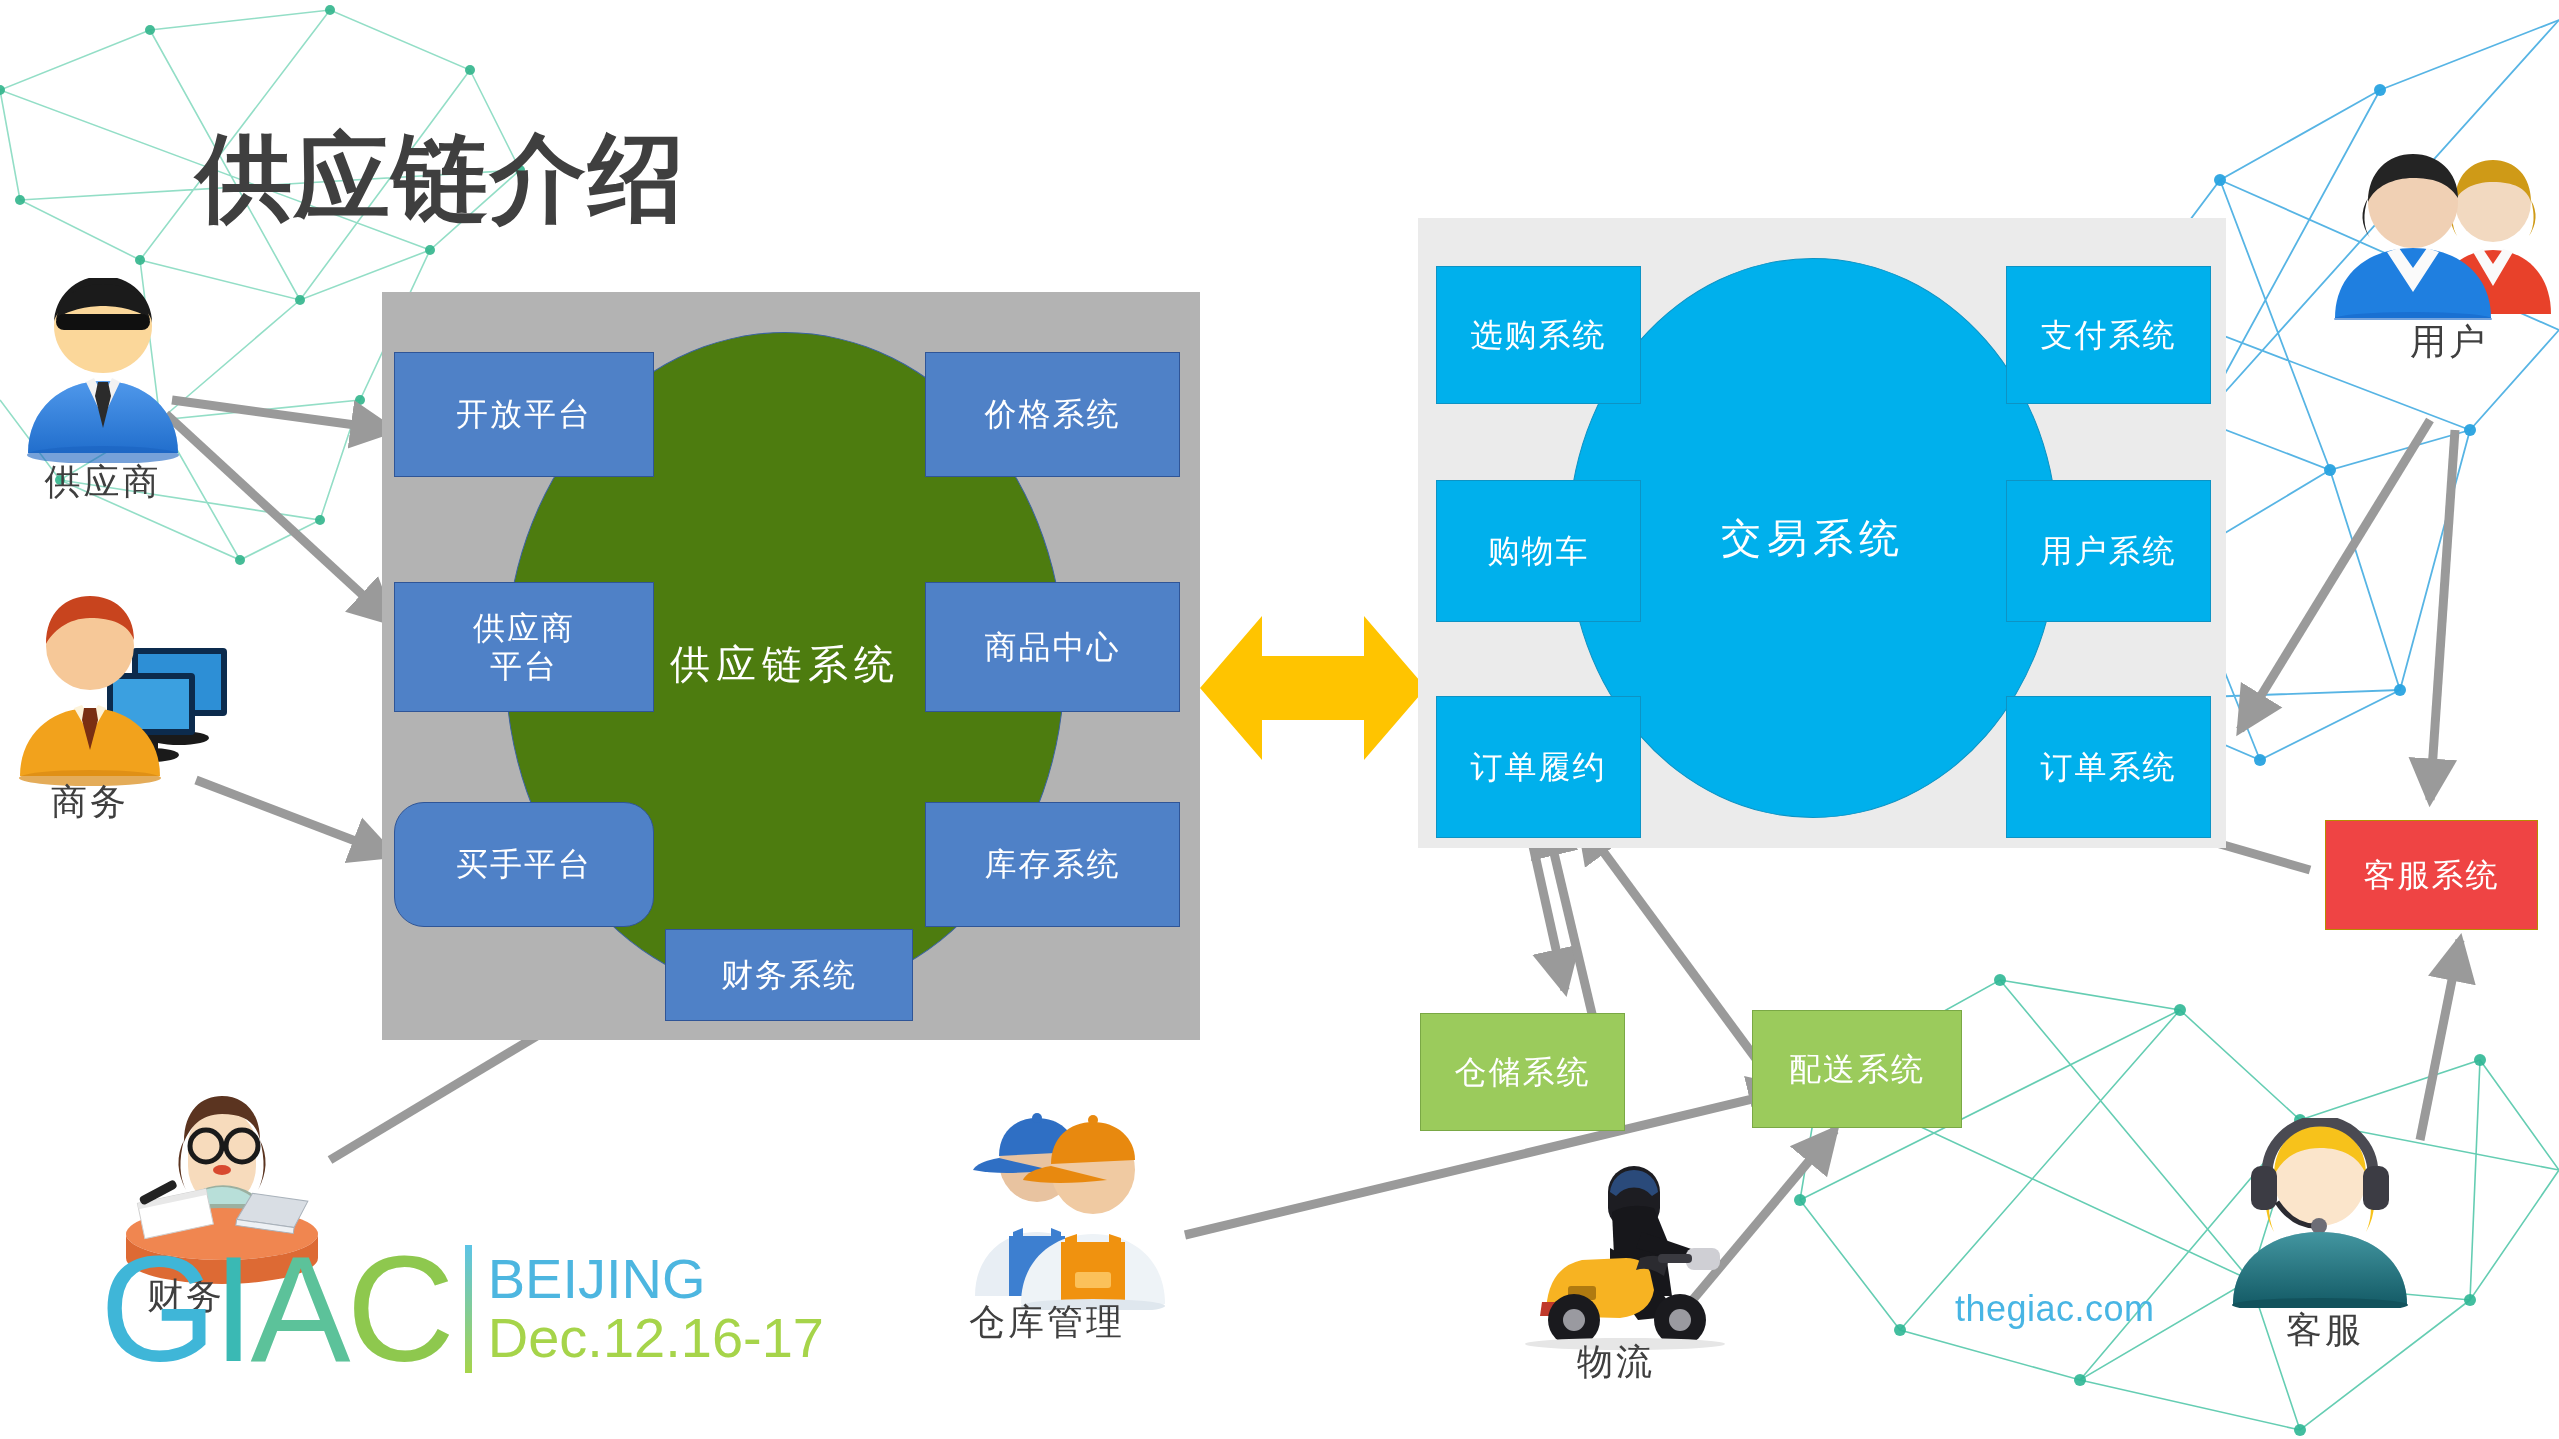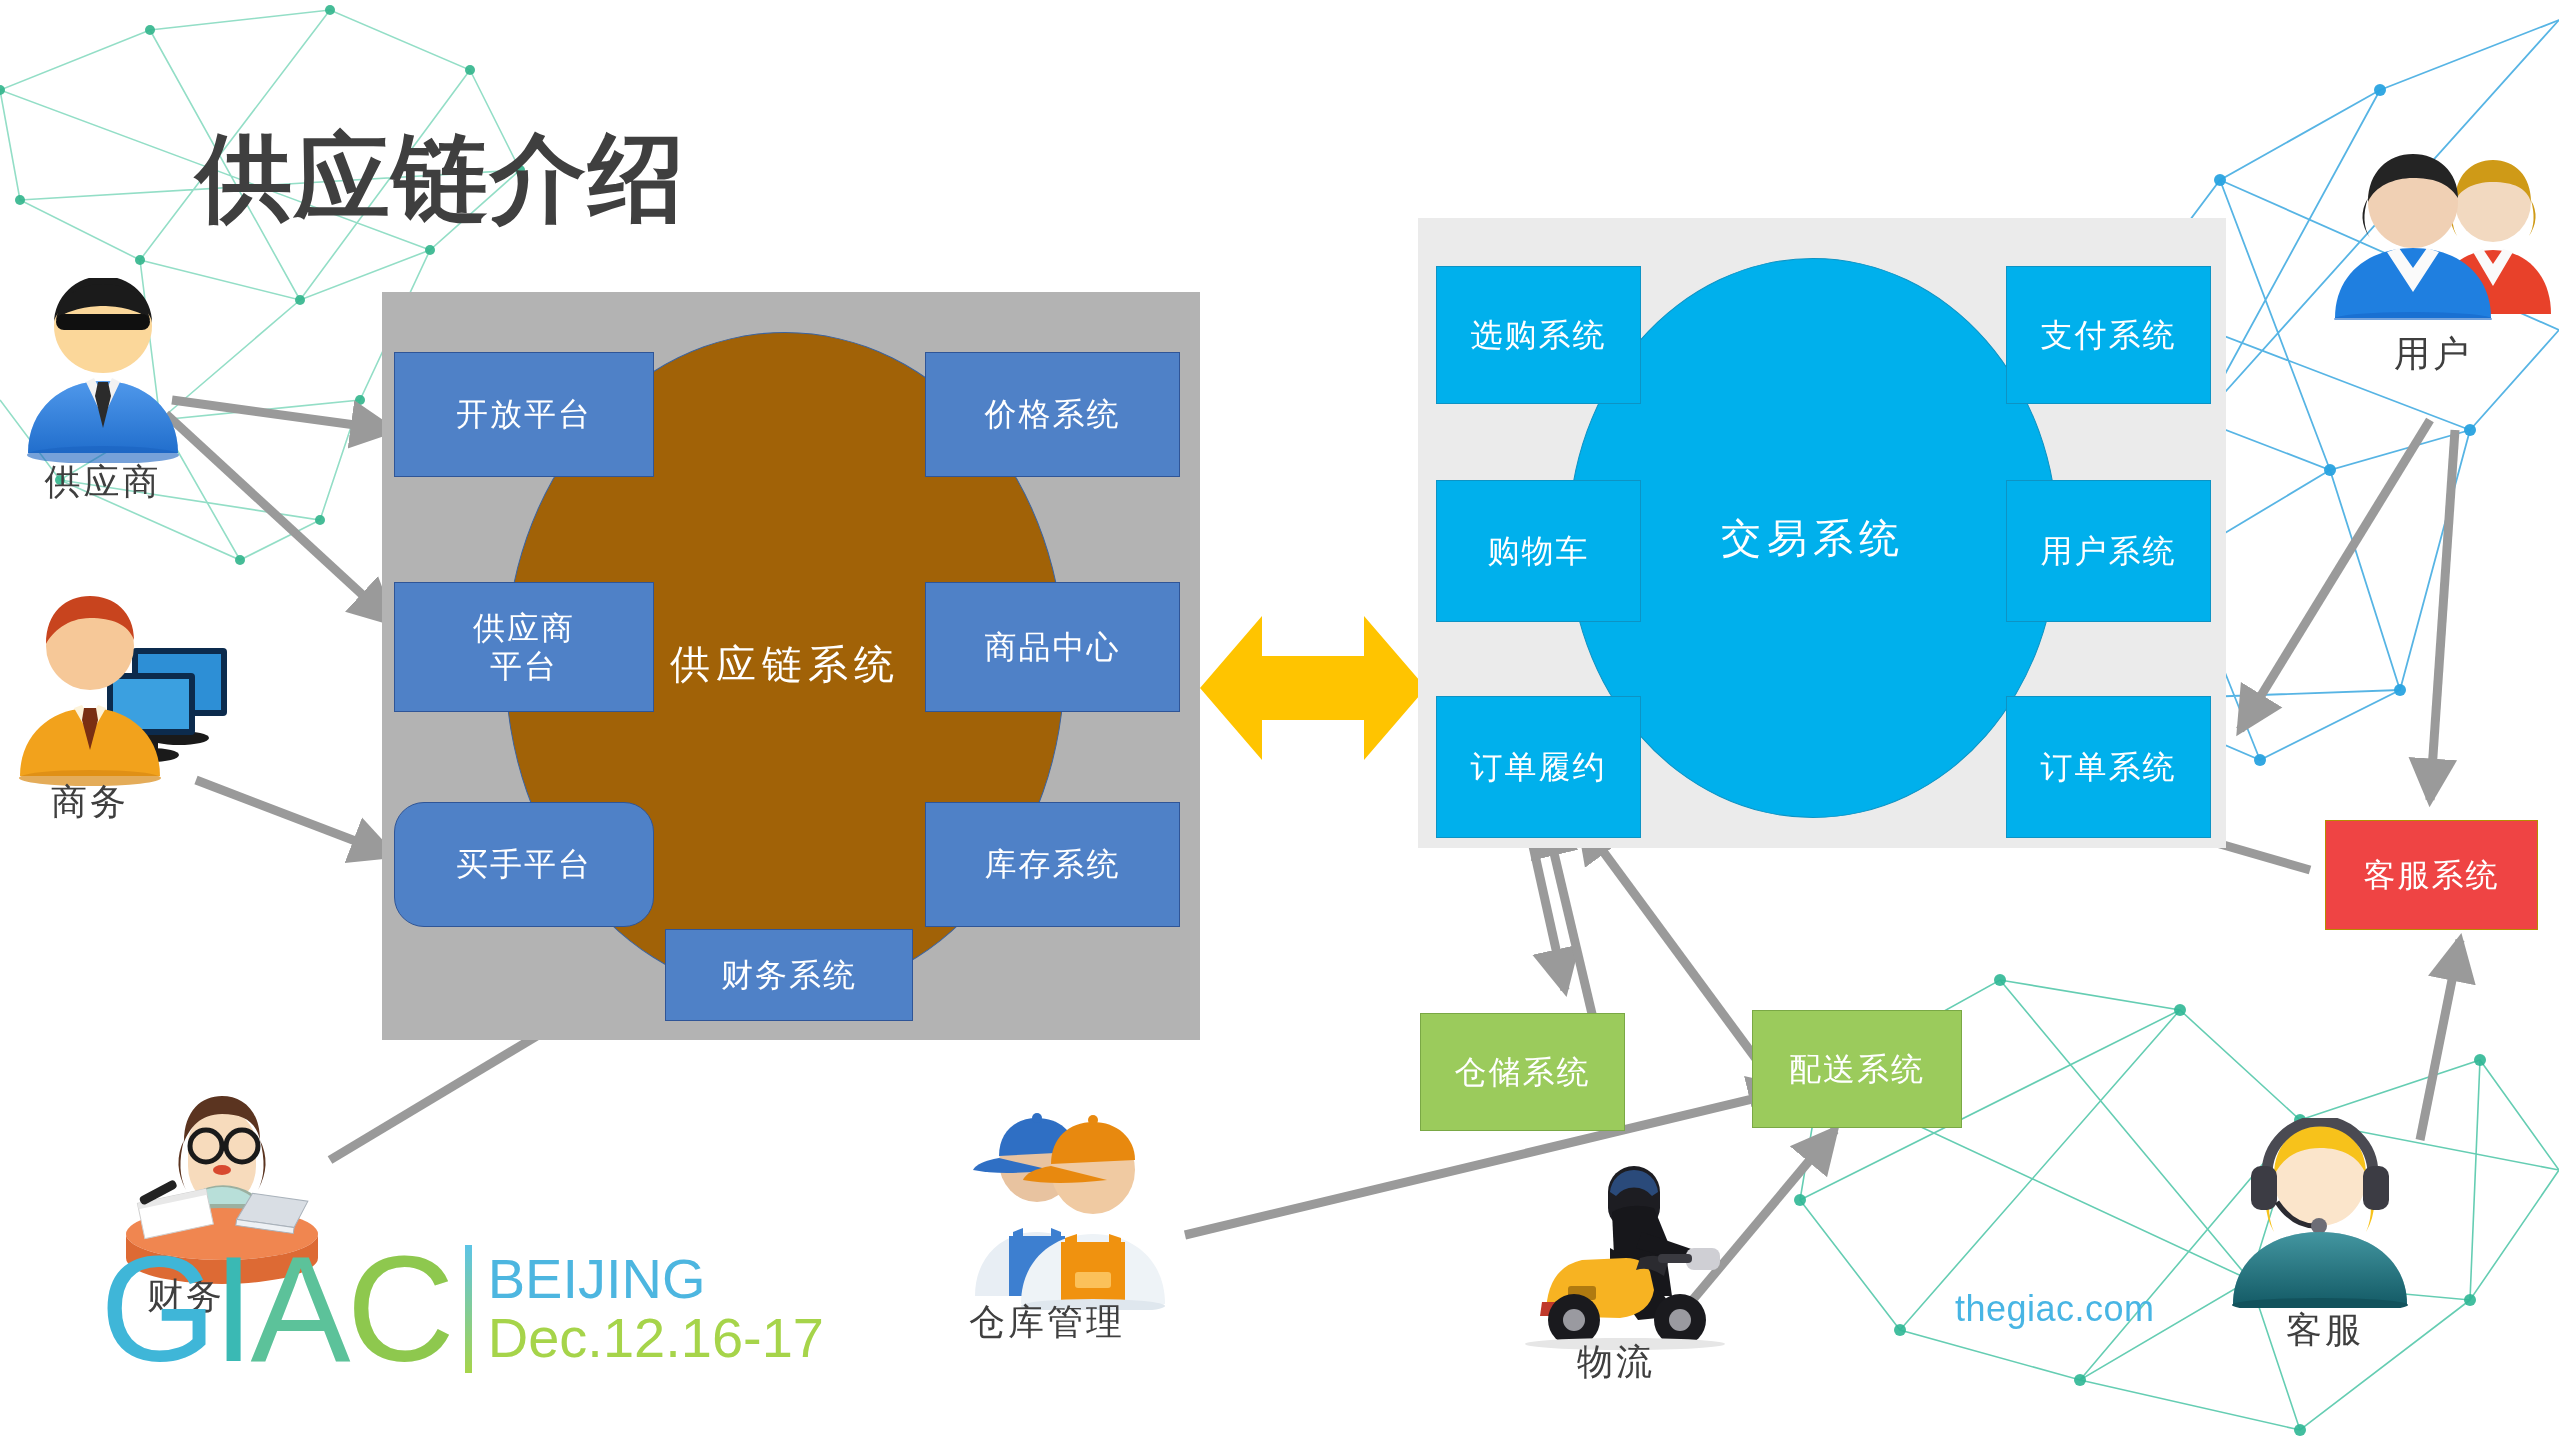--- a/index.html
+++ b/index.html
@@ -20,21 +20,21 @@
     font-weight:700; font-size:96px; line-height:1.05;
     color:#3f3f3f; letter-spacing:2px; white-space:nowrap;
   }
 
   
   .panel { position:absolute; }
   .panel-supply { left:382px; top:292px; width:818px; height:748px; background:#b3b3b3; }
   .panel-trade  { left:1418px; top:218px; width:808px; height:630px; background:#ebebeb; }
 
   .ellipse { position:absolute; border-radius:50%; display:flex; align-items:center; justify-content:center; }
-  .ellipse-supply { left:123px; top:40px; width:560px; height:665px; background:#a16207; border:1.5px solid #3a63a0; }
+  .ellipse-supply { left:123px; top:40px; width:560px; height:665px; background:#4d7c0f; border:1.5px solid #3a63a0; }
   .ellipse-trade  { left:150px; top:40px; width:490px; height:560px; background:#00b0ec; border:1.5px solid #0d93c4; }
   .ellipse-label { color:#fff; font-size:40px; letter-spacing:6px; white-space:nowrap; }
 
   .node {
     position:absolute; display:flex; align-items:center; justify-content:center;
     color:#fff; text-align:center; white-space:pre-line; line-height:1.2;
   }
   .node-blue { background:#4f81c7; border:1.5px solid #2f5597; font-size:32px; letter-spacing:2px; }
   .node-cyan { background:#00b0ec; border:1.5px solid #0d93c4; font-size:32px; letter-spacing:2px; }
   .node-green{ background:#9bcb5c; border:1.5px solid #7aa845; font-size:32px; letter-spacing:2px; }
@@ -347,21 +347,21 @@
       <path d="M206 60 q6 22 -2 36 q12 -18 2 -36z" fill="#cf9a17"></path>
       <path d="M110 174c0 -40 26 -64 58 -64s58 24 58 64z" fill="#e8412a"></path>
       <path d="M148 112 L168 146 L188 112 L178 109 L168 124 L158 109z" fill="#fafafa"></path>
       <ellipse cx="88" cy="62" rx="45" ry="46" fill="#f0d0b4"></ellipse>
       <path d="M43 62c0 -30 20 -48 45 -48s45 18 45 44c-10 -16 -26 -20 -45 -20s-38 8 -45 24z" fill="#242424"></path>
       <path d="M43 58 q-8 24 2 40 q-14 -20 -2 -40z" fill="#242424"></path>
       <path d="M10 178c0 -44 34 -70 78 -70s78 26 78 70z" fill="#1f7fe0"></path>
       <path d="M62 112 L88 152 L114 112 L102 108 L88 128 L74 108z" fill="#fafafa"></path>
       <ellipse cx="88" cy="179" rx="79" ry="7" fill="#1565c8" opacity="0.6"></ellipse>
     </svg>
-    <div class="persona-label" style="top:178px;left:108px;margin-top:12px;">用户</div>
+    <div class="persona-label" style="top:178px;left:124px;">用户</div>
   </div>
 
   <div class="persona" style="left:2205px;top:1118px;width:230px;height:230px;">
     <svg width="230" height="190" viewBox="0 0 230 190">
       <ellipse cx="115" cy="60" rx="46" ry="48" fill="#fbe5cb"></ellipse>
       <path d="M69 58c0 -32 20 -50 46 -50s46 18 46 48c-8 -18 -24 -26 -46 -26s-38 10 -46 28z" fill="#f7c21b"></path>
       <path d="M69 58 q-10 34 0 56 q-16 -28 0 -56z" fill="#f7c21b"></path>
       <path d="M161 58 q10 34 0 56 q16 -28 0 -56z" fill="#f7c21b"></path>
       <path d="M62 56 a53 53 0 0 1 106 0" fill="none" stroke="#4a4a52" stroke-width="11"></path>
       <rect x="46" y="48" width="26" height="44" rx="10" fill="#3c3c44"></rect>

